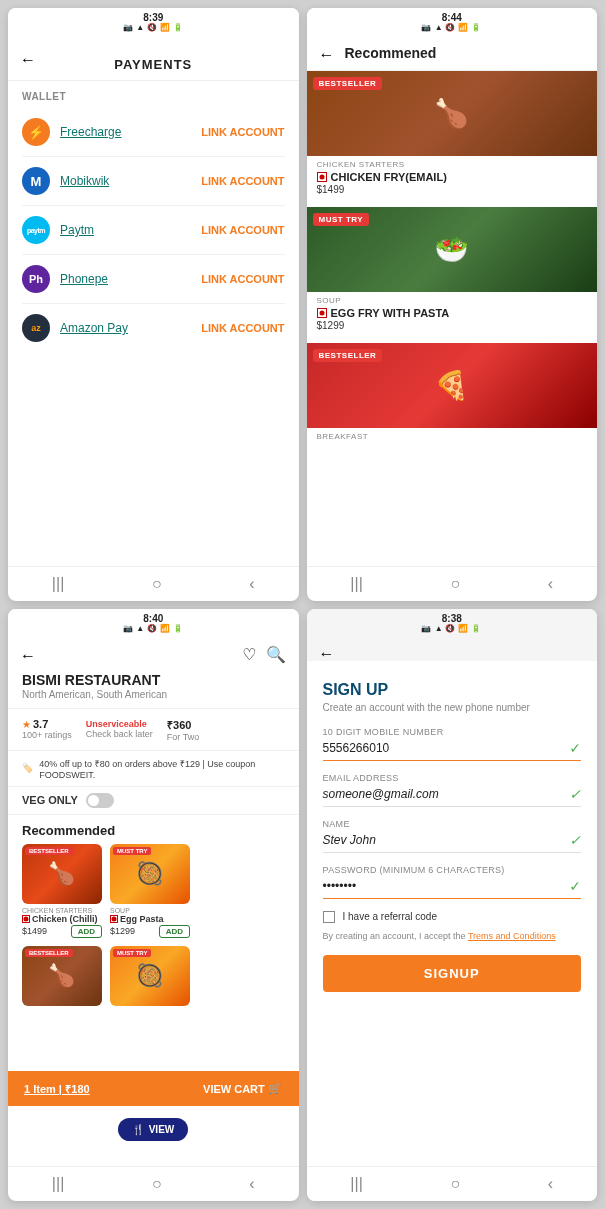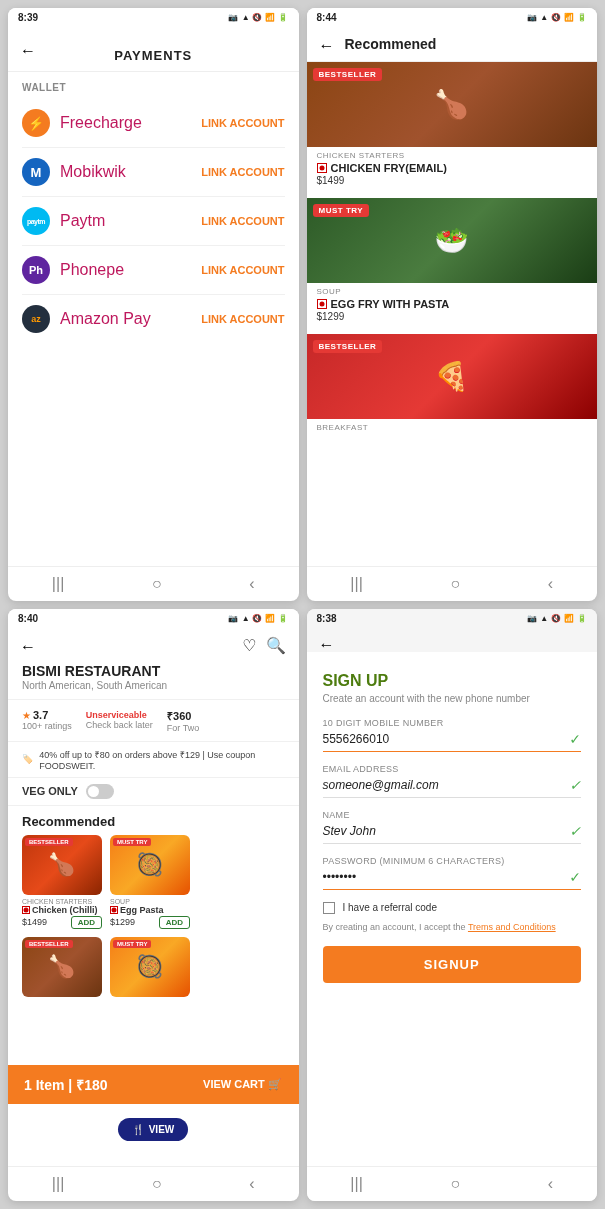--- a/index.html
+++ b/index.html
@@ -26,20 +26,21 @@
     
     .status-bar {
       display: flex;
       justify-content: space-between;
       align-items: center;
       padding: 4px 10px;
       font-size: 9px;
       font-weight: 600;
       color: #222;
       background: #fff;
+      flex-direction: column;
     }
     .status-bar .time { font-weight: 700; font-size: 10px; }
     .status-icons { display: flex; gap: 3px; align-items: center; font-size: 8px; }
 
     
     .screen-payments .header {
       display: flex;
       align-items: center;
       justify-content: center;
       padding: 8px 12px;
@@ -73,21 +74,21 @@
     .payment-icon {
       width: 28px;
       height: 28px;
       border-radius: 50%;
       display: flex;
       align-items: center;
       justify-content: center;
       font-size: 13px;
       font-weight: 700;
     }
-    .payment-name { font-size: 16px; color: #be185d; font-weight: 500; }
+    .payment-name { font-size: 12px; color: #0f766e; font-weight: 500; text-decoration: underline; }
     .link-account { font-size: 11px; font-weight: 700; color: #F47B20; cursor: pointer; }
 
     
     .icon-freecharge { background: #F47B20; color: #fff; }
     
     .icon-mobikwik { background: #1565C0; color: #fff; }
     
     .icon-paytm { background: #00BAF2; color: #fff; font-size: 8px; }
     
     .icon-phonepe { background: #5F259F; color: #fff; text-align: center; }
@@ -263,39 +264,39 @@
     .cart-bar {
       background: #F47B20;
       color: #fff;
       display: flex;
       justify-content: space-between;
       align-items: center;
       padding: 10px 16px;
       margin-top: auto;
       cursor: pointer;
     }
-    .cart-left { font-size: 14px; font-weight: 600; }
+    .cart-left { font-size: 11px; font-weight: 600; text-decoration: underline; }
     .cart-right { font-size: 11px; font-weight: 700; display: flex; align-items: center; gap: 4px; }
 
     
     .screen-signup {
       background: #f5f5f5;
     }
     .screen-signup .inner {
       background: #fff;
       margin: 0;
       flex: 1;
       padding: 12px 16px;
       overflow-y: auto;
     }
     .screen-signup .header {
       padding: 8px 12px 0;
       background: #f5f5f5;
     }
-    .signup-title { font-size: 16px; font-weight: 700; color: #4d7c0f; margin-bottom: 3px; margin-top: 8px; }
+    .signup-title { font-size: 16px; font-weight: 700; color: #0c4a6e; margin-bottom: 3px; margin-top: 8px; }
     .signup-subtitle { font-size: 10px; color: #888; margin-bottom: 14px; }
     .form-field { margin-bottom: 12px; }
     .field-label { font-size: 9px; color: #888; letter-spacing: 0.3px; margin-bottom: 3px; text-transform: uppercase; }
     .field-input-wrap { display: flex; align-items: center; border-bottom: 1.5px solid #F47B20; padding-bottom: 4px; }
     .field-input-wrap.inactive { border-bottom-color: #ddd; font-style: italic; }
     .field-value { font-size: 12px; color: #222; flex: 1; }
     .check-icon { color: #4caf50; font-size: 14px; }
     .referral-row {
       display: flex;
       align-items: center;

